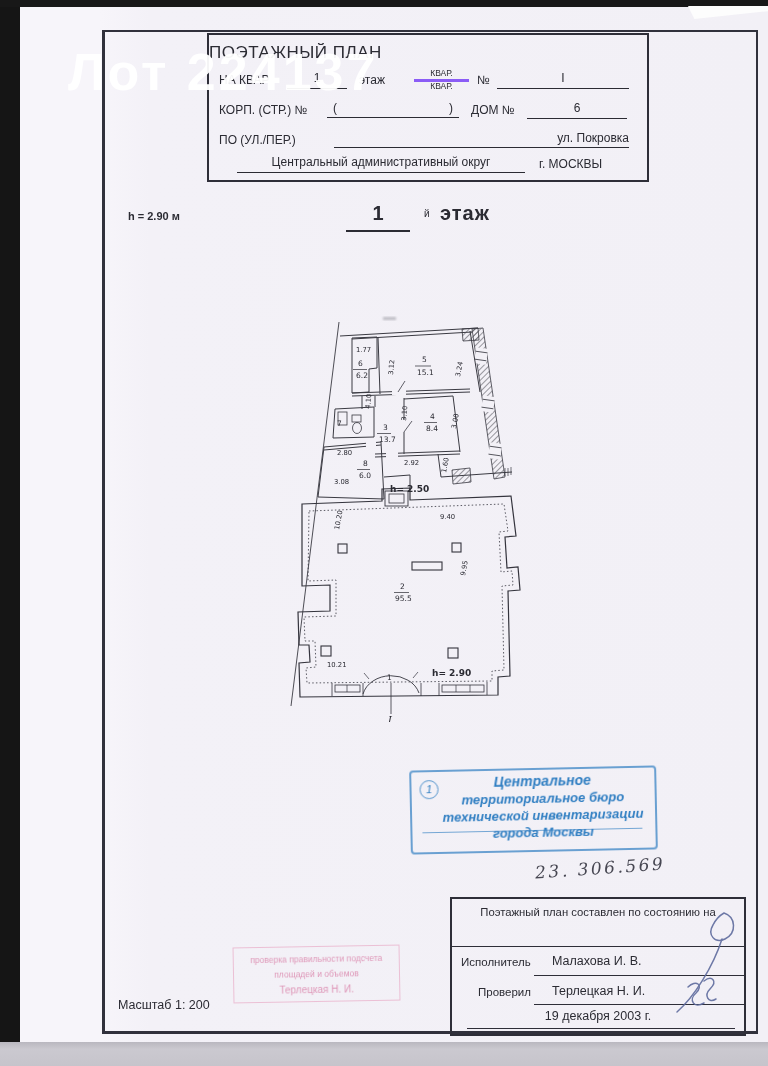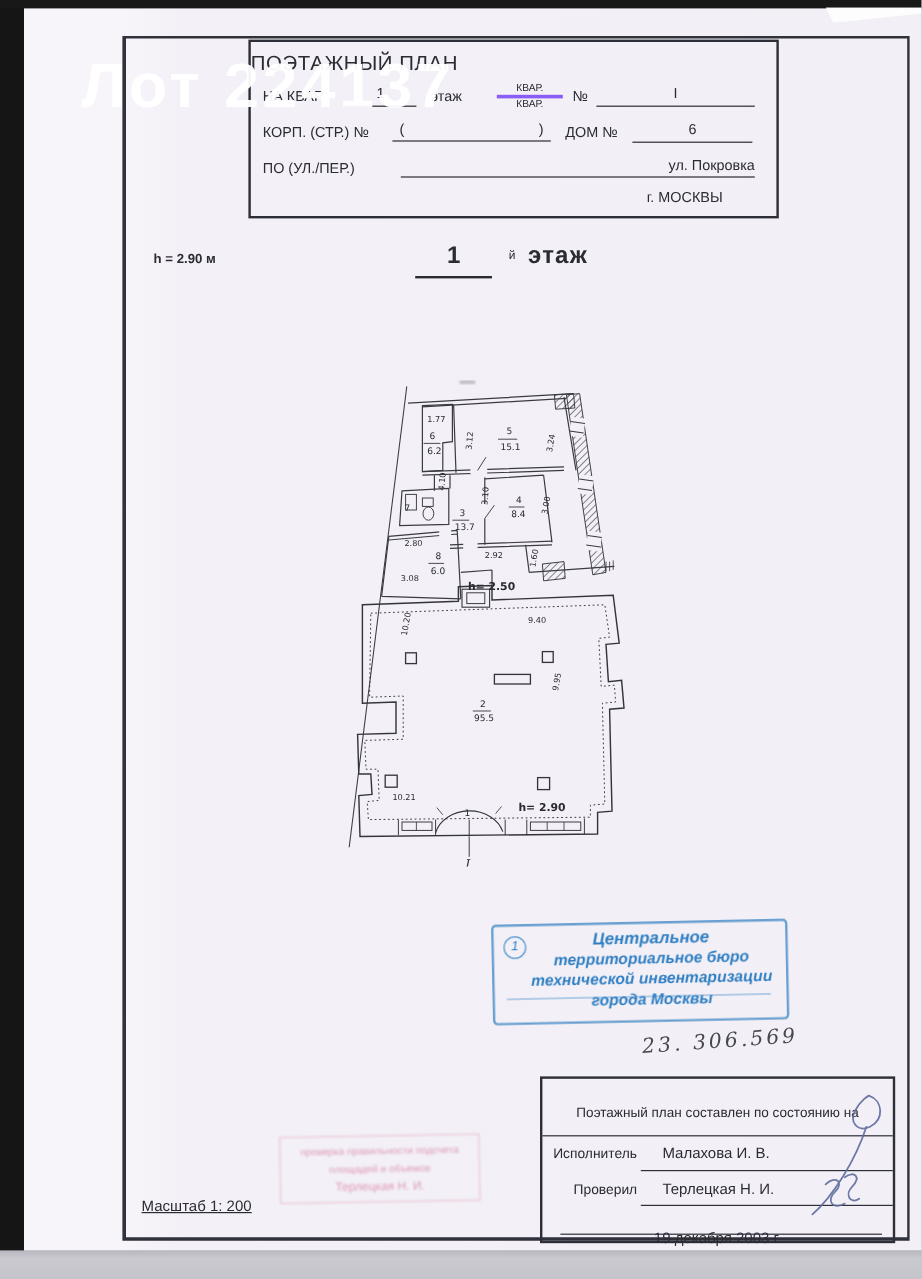--- a/index.html
+++ b/index.html
@@ -43,27 +43,27 @@
           font-style:italic;font-weight:bold;}
   .bstamp .l1{font-size:14px;line-height:17px;}
   .bstamp .l2,.bstamp .l3{font-size:13px;line-height:17px;}
   .bstamp .l4{font-size:13px;line-height:18px;}
   .bstamp .strike{position:absolute;left:10px;top:60px;width:220px;border-top:1.5px solid rgba(47,126,194,.65);}
   
   .hand{left:535px;top:858px;font-family:"DejaVu Serif",serif;font-style:italic;font-size:17px;
         letter-spacing:2.5px;color:#474752;transform:rotate(-4deg);z-index:6;}
   
   .btable{left:450px;top:897px;width:292px;height:135px;border:2px solid #2e2e38;font-size:11.5px;}
-  .btable .cen{left:0;width:100%;text-align:center;margin-top:16px;}
+  .btable .cen{left:0;width:100%;text-align:center;}
   .uline{border-top:1.5px solid #2e2e38;height:0;}
   
   .pstamp{left:233px;top:946px;width:167px;height:56px;border:1.5px solid rgba(226,130,170,.45);
           transform:rotate(-1deg);color:rgba(208,88,140,.6);filter:blur(.7px);
           font-size:8.5px;text-align:center;line-height:15px;padding-top:5px;box-sizing:border-box;}
-  .scale{left:118px;top:998px;font-size:12.5px;text-decoration:underline;}
+  .scale{left:118px;top:998px;font-size:12.5px;}
   text{fill:#2a2a32;font-family:"DejaVu Sans",sans-serif;}
   .dim{font-size:6.8px;}
   .rm{font-size:7.5px;}
   .hh{font-size:9px;font-weight:bold;}
   .sec{font-size:10px;font-family:"DejaVu Serif",serif;font-style:italic;}
 </style>
 </head>
 <body>
 
 <div class="abs paper"></div>
@@ -89,20 +89,21 @@
   <div class="abs fld" style="top:66px;left:118px;width:132px;display:flex;justify-content:space-between;padding:0 6px;box-sizing:border-box">
     <span>(</span>
     <span>)</span>
   </div>
   <div class="abs" style="top:68px;left:262px">ДОМ №</div>
   <div class="abs fld" style="top:66px;left:318px;width:100px">6</div>
 
   <div class="abs" style="top:98px;left:10px">ПО (УЛ./ПЕР.)</div>
   <div class="abs fld" style="top:96px;left:125px;width:295px;text-align:right;padding-left:14px;box-sizing:border-box">ул. Покровка</div>
 
+  <div class="abs fld" style="top:120px;left:28px;width:288px">Центральный административный округ</div>
   <div class="abs" style="top:122px;left:330px">г. МОСКВЫ</div>
 </div>
 
 <div class="abs hnote">h = 2.90 м</div>
 <div class="abs fl-num">1</div>
 <div class="abs fl-suf">й</div>
 <div class="abs fl-word">этаж</div>
 
 <div class="abs wm">Лот 224137</div>
 

